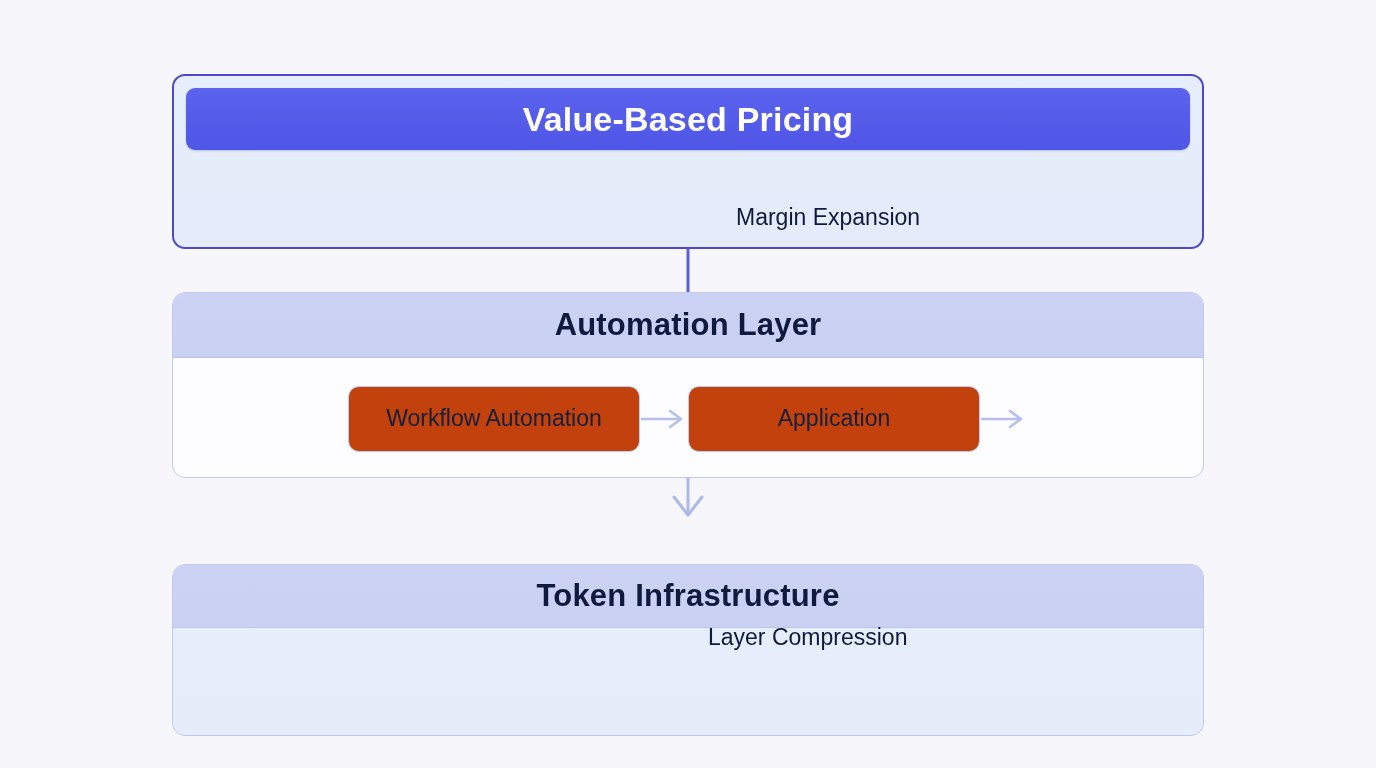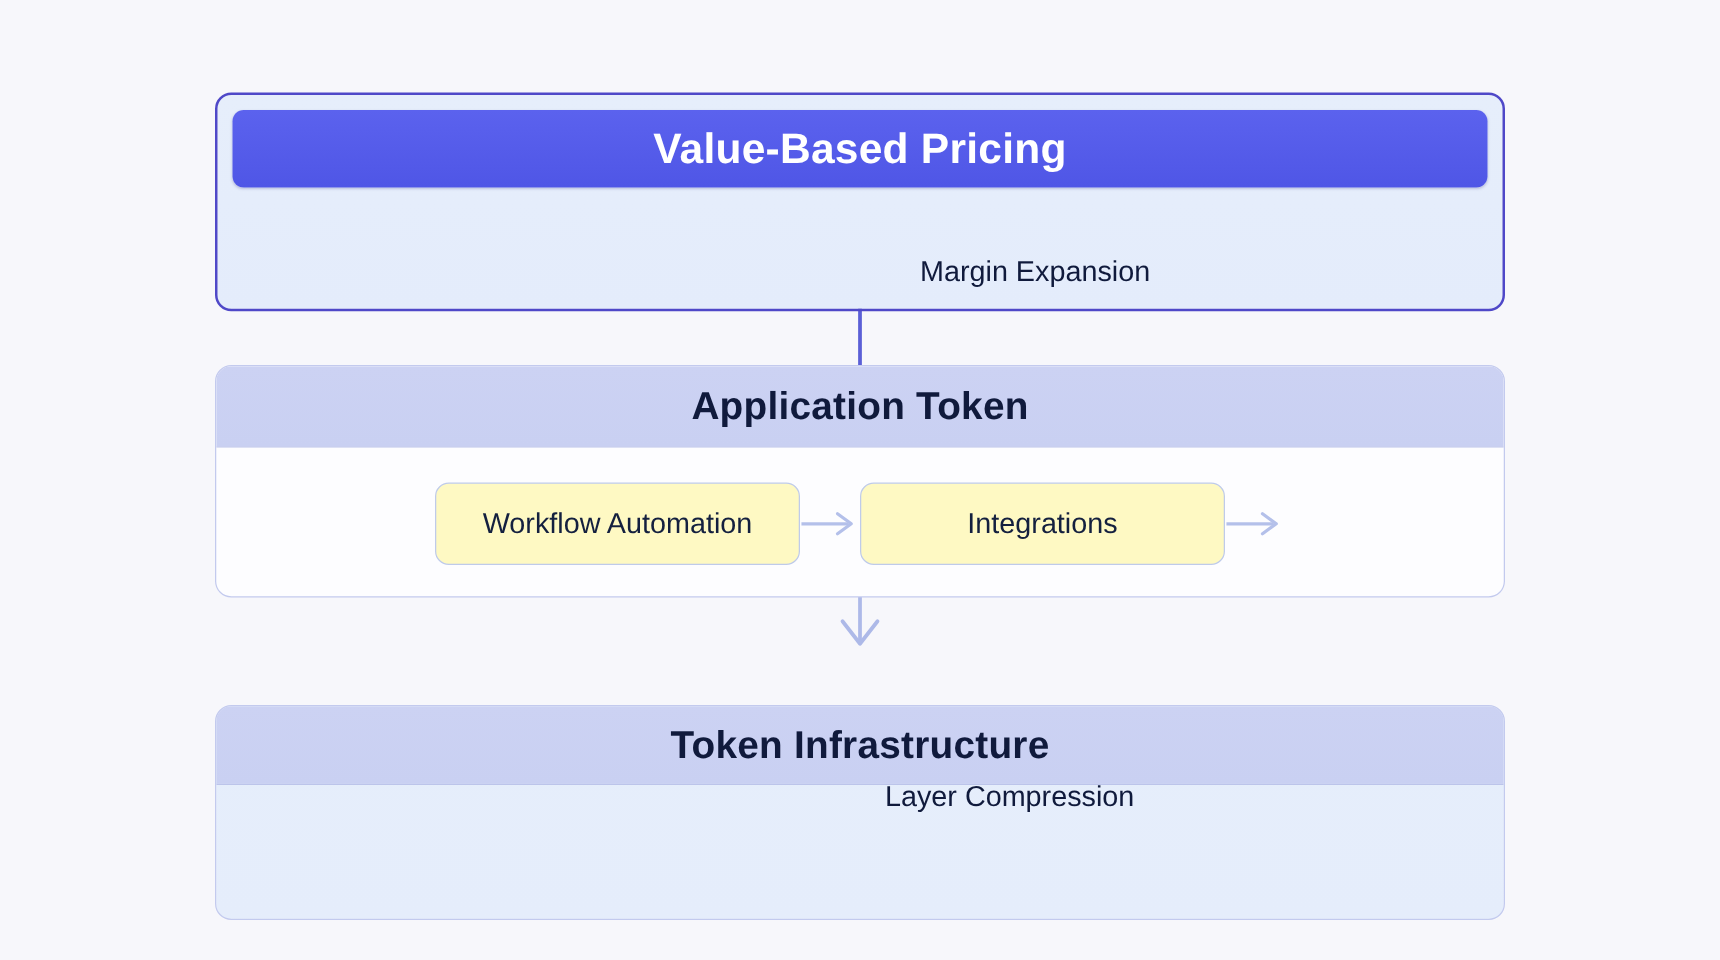--- a/index.html
+++ b/index.html
@@ -76,21 +76,21 @@
     align-items: center;
     justify-content: center;
     gap: 0px;
   }
   .pill {
     width: 292px;
     height: 66px;
     box-sizing: border-box;
     border: 1px solid #bfcbea;
     border-radius: 11px;
-    background: #fef9c3;
+    background: #c2410c;
     display: flex;
     align-items: center;
     justify-content: center;
     color: #14203f;
     font-size: 23px;
   }
   .pill-gap {
     width: 48px;
     height: 24px;
     display: flex;
@@ -169,34 +169,34 @@
   </svg>
 
   <div class="card card-top">
     <div class="banner">
       <span class="banner-text">Value-Based Pricing</span>
     </div>
   </div>
 
   <div class="card card-mid">
     <div class="mid-header">
-      <span class="card-title">Application Token</span>
+      <span class="card-title">Automation Layer</span>
     </div>
     <div class="mid-body">
       <div class="pill">
         <span>Workflow Automation</span>
       </div>
       <div class="pill-gap">
         <svg width="46" height="24" viewBox="0 0 46 24" xmlns="http://www.w3.org/2000/svg">
           <line x1="0" y1="12" x2="38" y2="12" stroke="#b4c0ea" stroke-width="2.6"></line>
           <polyline points="29,4 40,12 29,20" fill="none" stroke="#b4c0ea" stroke-width="2.6" stroke-linecap="round" stroke-linejoin="round"></polyline>
         </svg>
       </div>
       <div class="pill">
-        <span>Integrations</span>
+        <span>Application</span>
       </div>
       <div class="pill-gap">
         <svg width="46" height="24" viewBox="0 0 46 24" xmlns="http://www.w3.org/2000/svg">
           <line x1="0" y1="12" x2="38" y2="12" stroke="#b4c0ea" stroke-width="2.6"></line>
           <polyline points="29,4 40,12 29,20" fill="none" stroke="#b4c0ea" stroke-width="2.6" stroke-linecap="round" stroke-linejoin="round"></polyline>
         </svg>
       </div>
     </div>
   </div>
 

